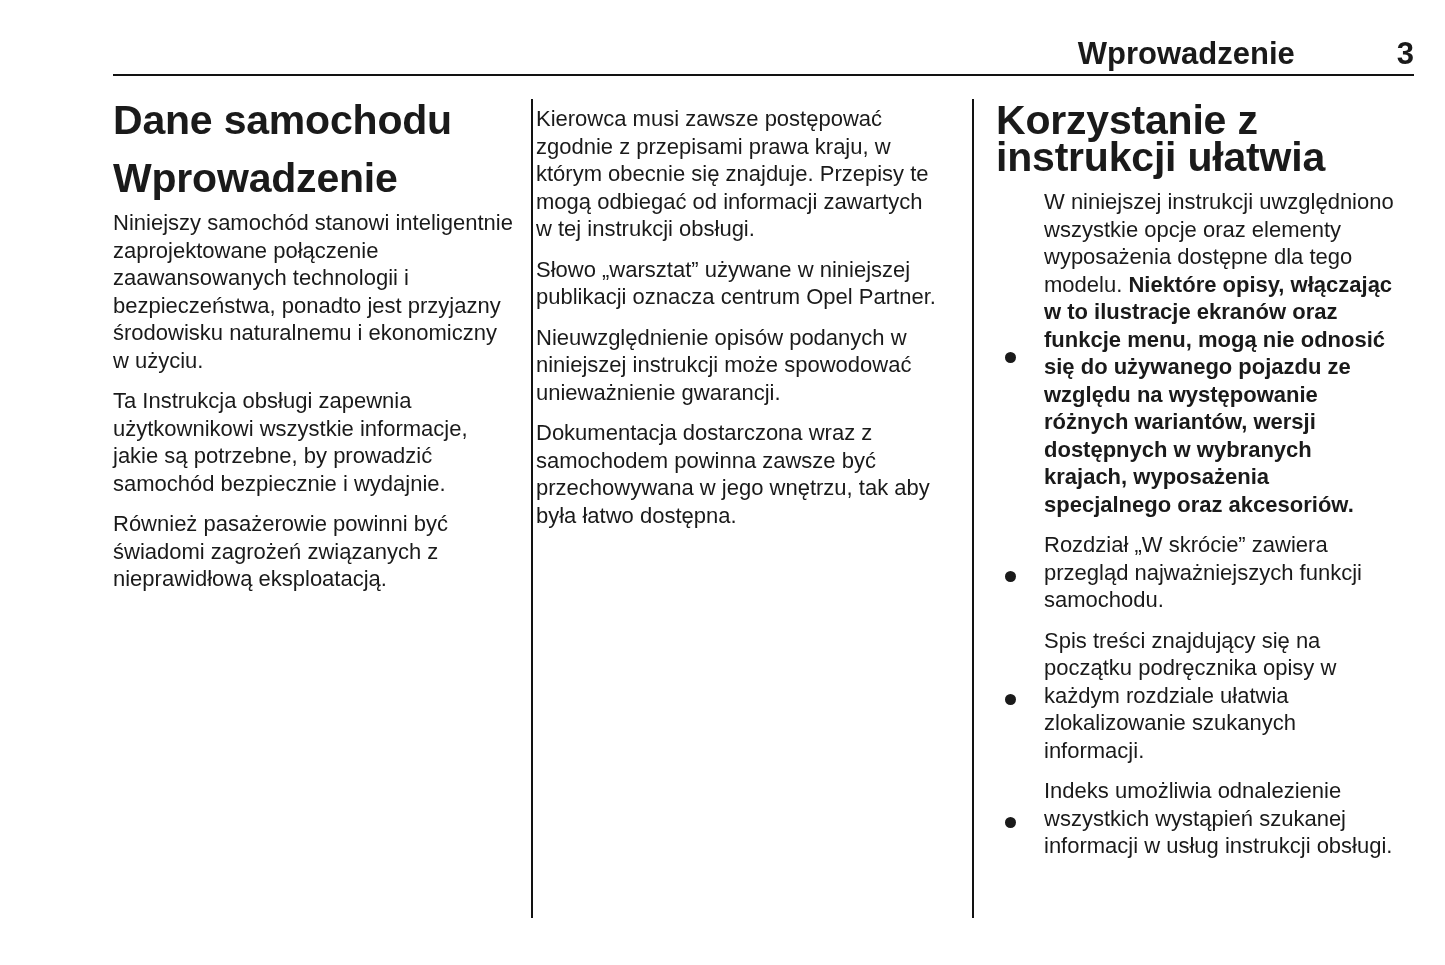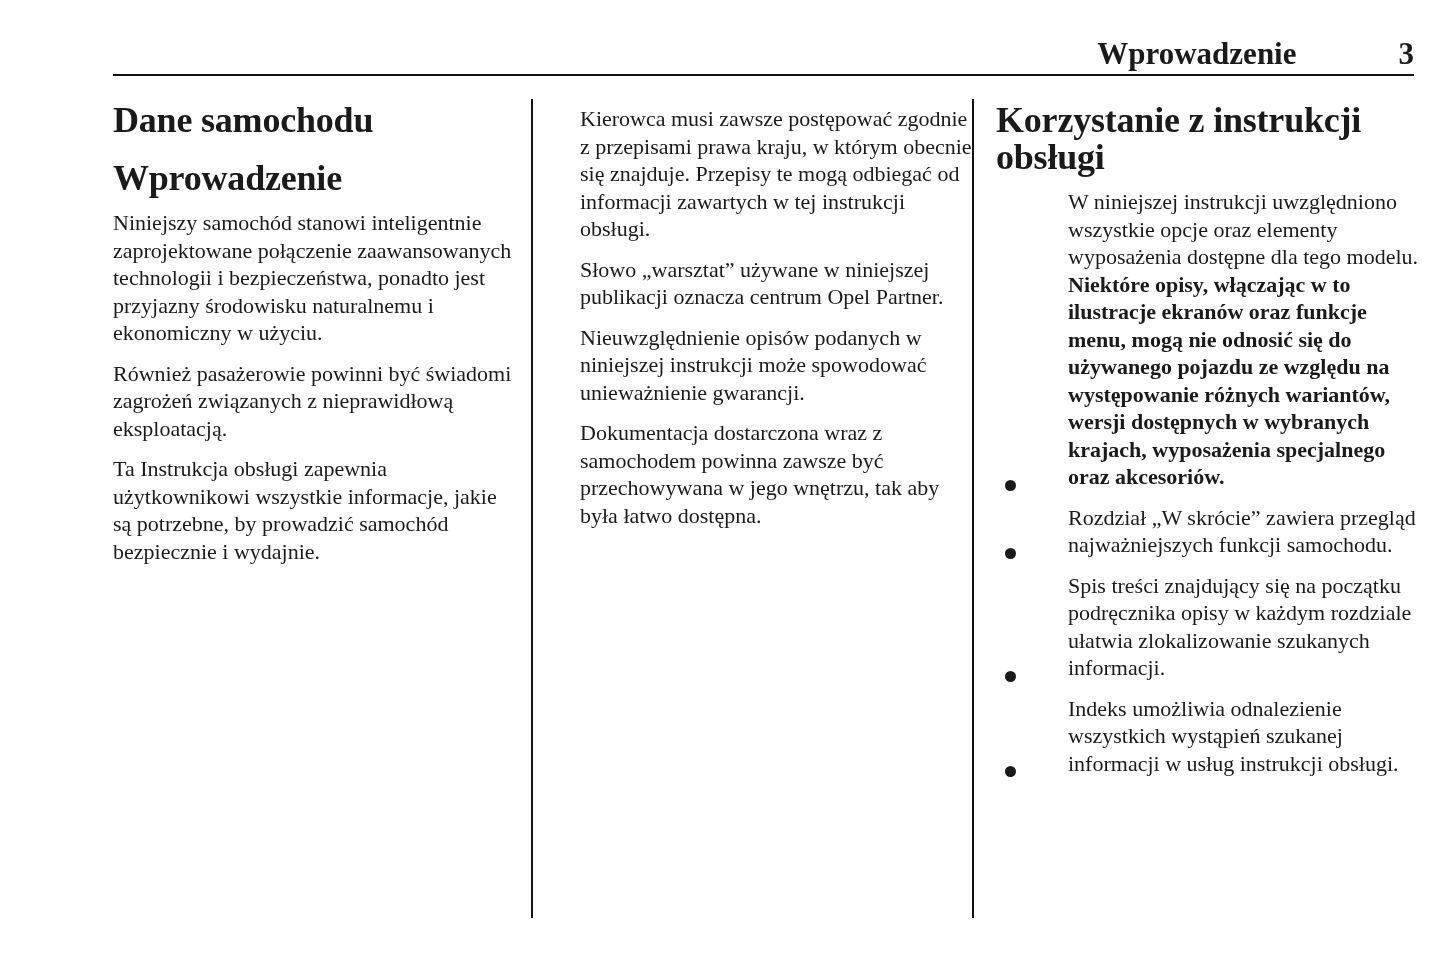--- a/index.html
+++ b/index.html
@@ -1,21 +1,21 @@
 <!DOCTYPE html>
 <html><head>
 <meta charset="utf-8">
 <style>
   html, body { margin: 0; padding: 0; background: #e8e8e8; }
   .page {
     position: relative;
     width: 1445px;
     height: 965px;
     background: #ffffff;
-    font-family: Liberation Serif, serif;
+    font-family: Liberation Sans, sans-serif;
     color: #1a1a1a;
     overflow: hidden;
     -webkit-hyphens: none;
     hyphens: none;
   }
   .running-header {
     position: absolute;
     top: 36px;
     left: 113px;
     width: 1301px;
@@ -44,37 +44,36 @@
   }
   .divider-1 { left: 531px; }
   .divider-2 { left: 972px; }
   .col {
     position: absolute;
     top: 99px;
     font-size: 22px;
     line-height: 27.5px;
   }
   .col-1 { left: 113px; width: 402px; }
-  .col-2 { left: 580px; width: 400px; }
+  .col-2 { left: 536px; width: 400px; }
   .col-3 { left: 996px; width: 428px; }
   .section-heading {
-    font-size: 36px;
+    font-size: 41px;
     line-height: 37px;
     font-weight: bold;
     letter-spacing: -0.2px;
     margin: 21px 0 12px 0;
   }
   .section-heading.first { margin-top: 3px; }
   .col p { margin: 0 0 13px 0; }
   .col-2 p:first-child { margin-top: 6px; }
   .bullet {
     display: flex;
-    align-items: flex-end;
+    align-items: center;
     margin-bottom: 13px;
-    gap: 24px;
   }
   .bullet-dot {
     flex: 0 0 auto;
     width: 11px;
     height: 11px;
     border-radius: 50%;
     background: #1a1a1a;
     margin: 9px 0 0 9px;
   }
   .bullet-body {
@@ -94,33 +93,33 @@
   </div>
   <div class="header-rule"></div>
 
   <div class="divider divider-1"></div>
   <div class="divider divider-2"></div>
 
   <div class="col col-1">
     <div class="section-heading first">Dane samochodu</div>
     <div class="section-heading">Wprowadzenie</div>
     <p>Niniejszy samochód stanowi inteligentnie zaprojektowane połączenie zaawansowanych technologii i bezpieczeństwa, ponadto jest przyjazny środowisku naturalnemu i ekonomiczny w użyciu.</p>
+    <p>Ta Instrukcja obsługi zapewnia użytkownikowi wszystkie informacje, jakie są potrzebne, by prowadzić samochód bezpiecznie i wydajnie.</p>
     <p>Również pasażerowie powinni być świadomi zagrożeń związanych z nieprawidłową eksploatacją.</p>
-    <p>Ta Instrukcja obsługi zapewnia użytkownikowi wszystkie informacje, jakie są potrzebne, by prowadzić samochód bezpiecznie i wydajnie.</p>
   </div>
 
   <div class="col col-2">
     <p>Kierowca musi zawsze postępować zgodnie z przepisami prawa kraju, w którym obecnie się znajduje. Przepisy te mogą odbiegać od informacji zawartych w tej instrukcji obsługi.</p>
     <p>Słowo „warsztat” używane w niniejszej publikacji oznacza centrum Opel Partner.</p>
     <p>Nieuwzględnienie opisów podanych w niniejszej instrukcji może spowodować unieważnienie gwarancji.</p>
     <p>Dokumentacja dostarczona wraz z samochodem powinna zawsze być przechowywana w jego wnętrzu, tak aby była łatwo dostępna.</p>
   </div>
 
   <div class="col col-3">
-    <div class="section-heading first">Korzystanie z instrukcji obsługi</div>
+    <div class="section-heading first">Korzystanie z instrukcji ułatwia</div>
 
     <div class="bullet">
       <span class="bullet-dot"></span>
       <span class="bullet-body"><span>W niniejszej instrukcji uwzględniono wszystkie opcje oraz elementy wyposażenia dostępne dla tego modelu. </span><span class="bold-run">Niektóre opisy, włączając w to ilustracje ekranów oraz funkcje menu, mogą nie odnosić się do używanego pojazdu ze względu na występowanie różnych wariantów, wersji dostępnych w wybranych krajach, wyposażenia specjalnego oraz akcesoriów.</span></span>
     </div>
 
     <div class="bullet">
       <span class="bullet-dot"></span>
       <span class="bullet-body">Rozdział „W skrócie” zawiera przegląd najważniejszych funkcji samochodu.</span>
     </div>

